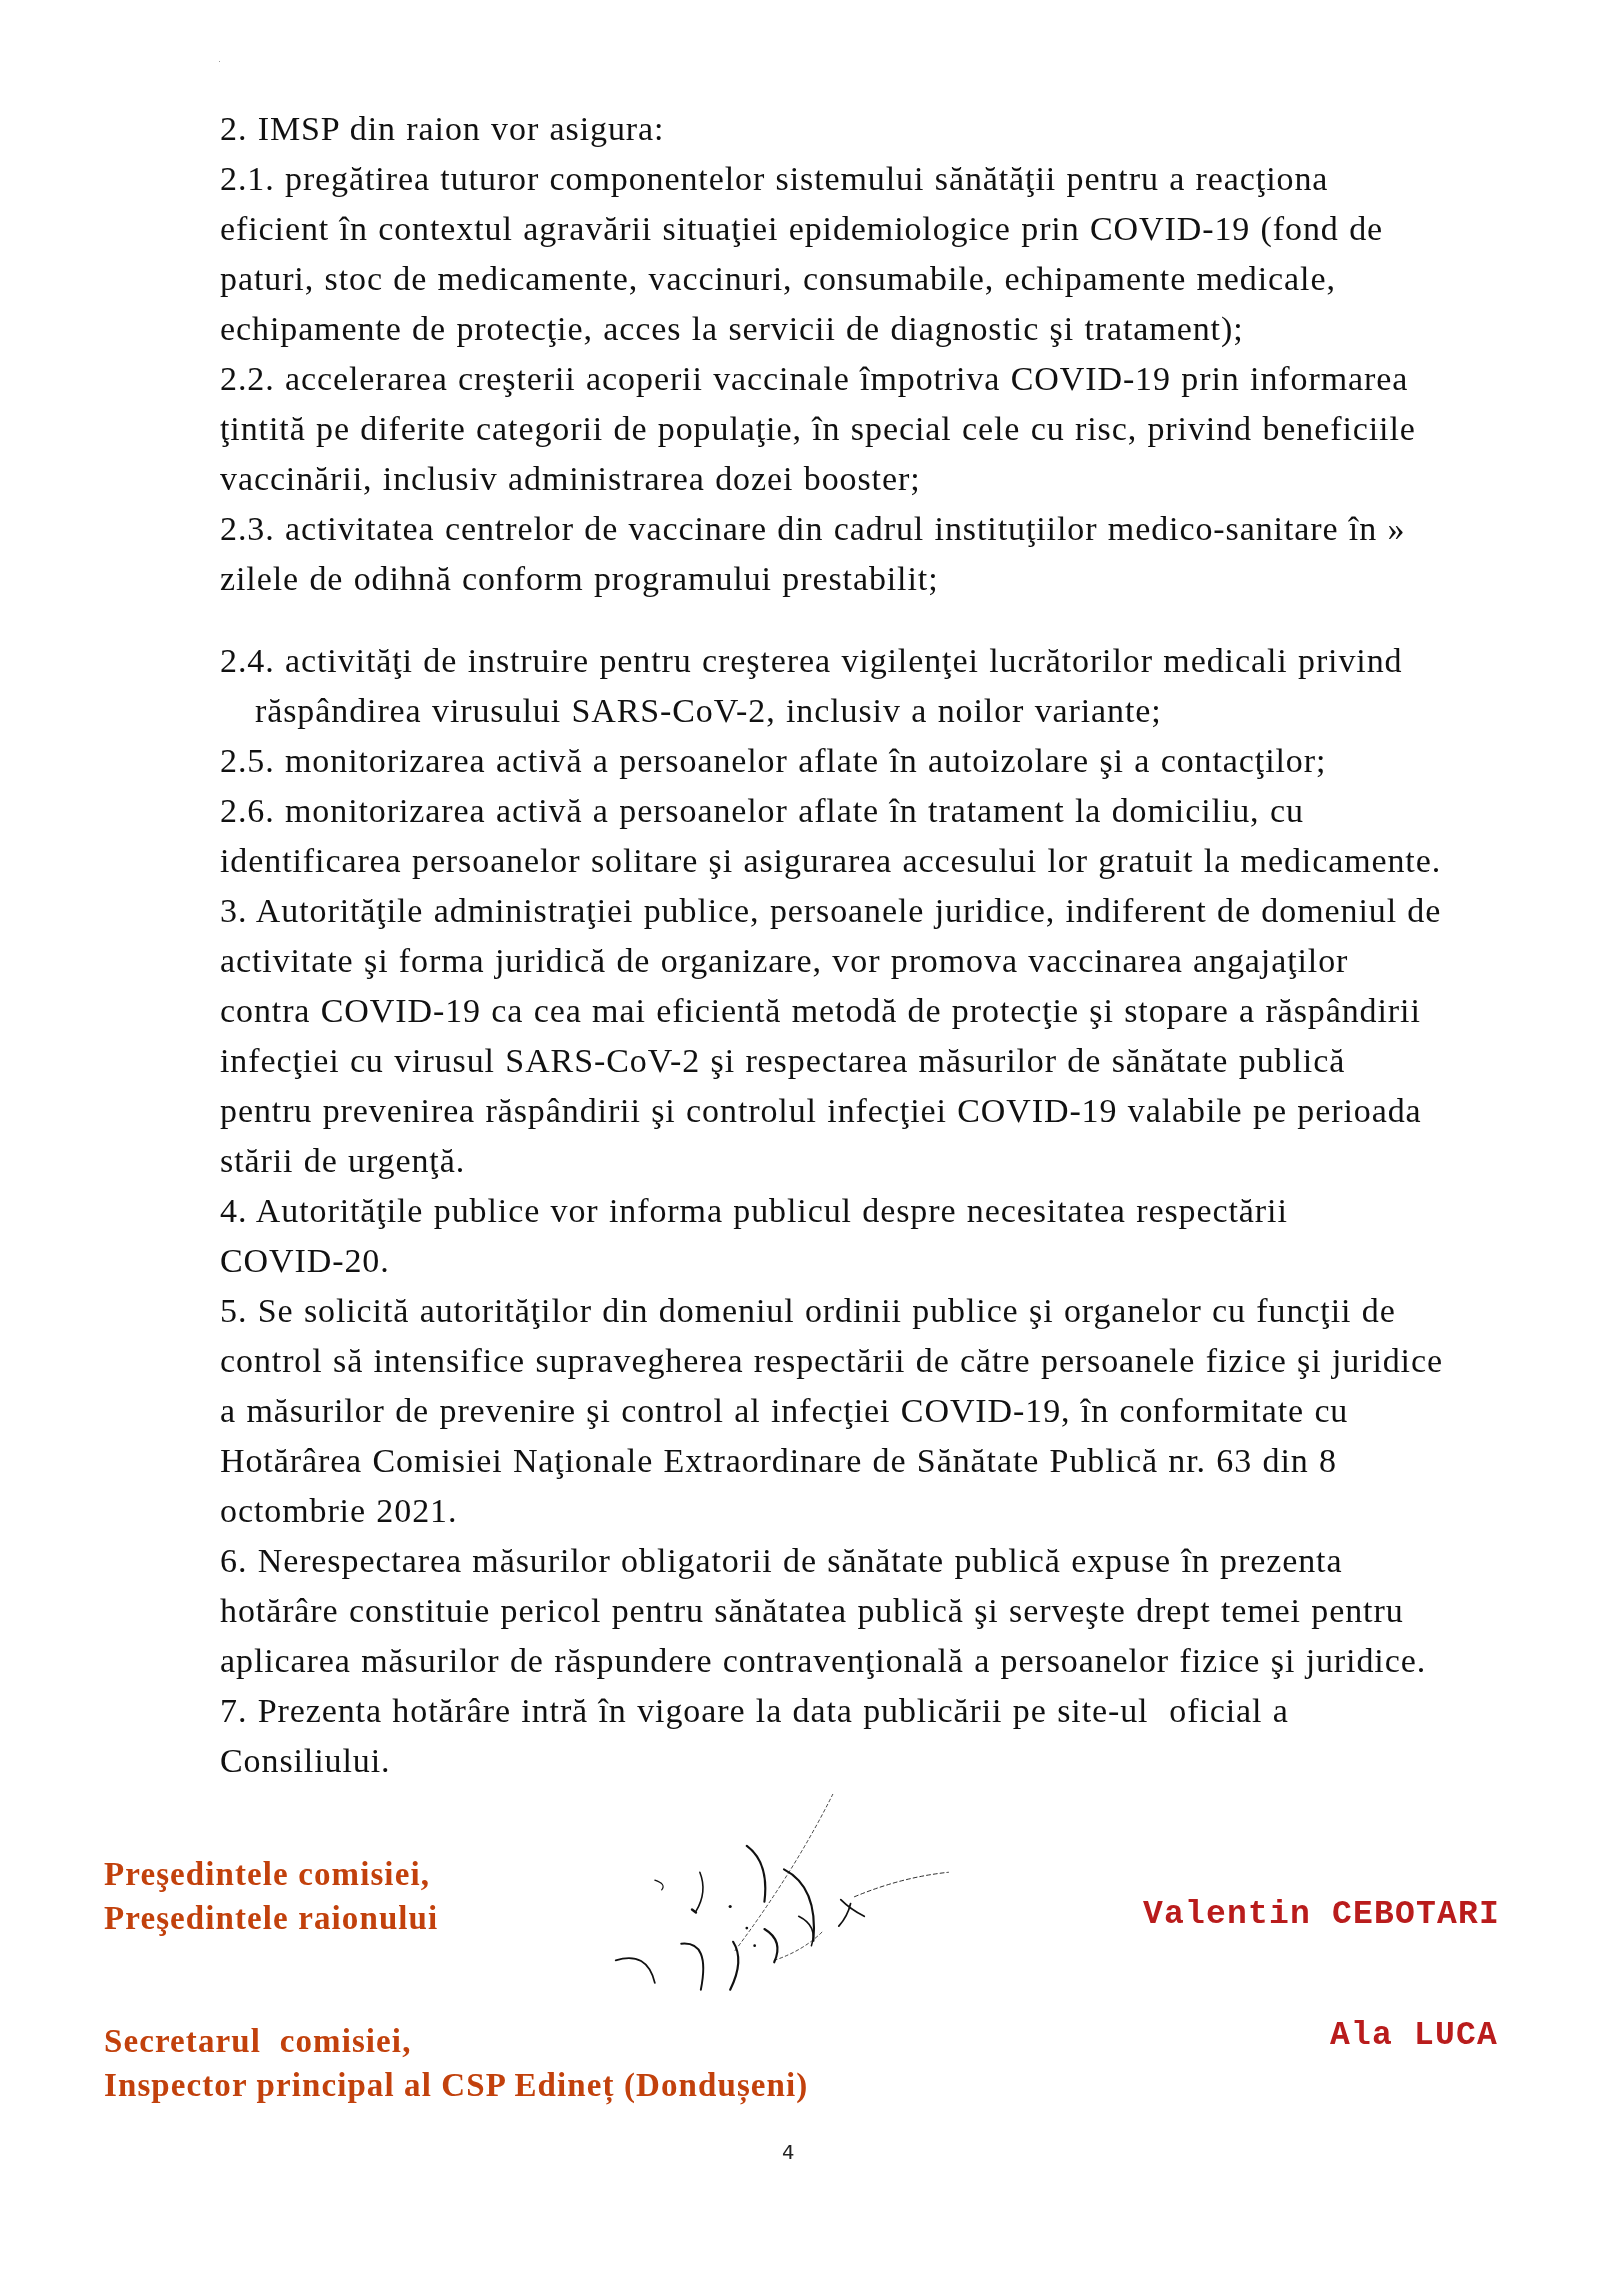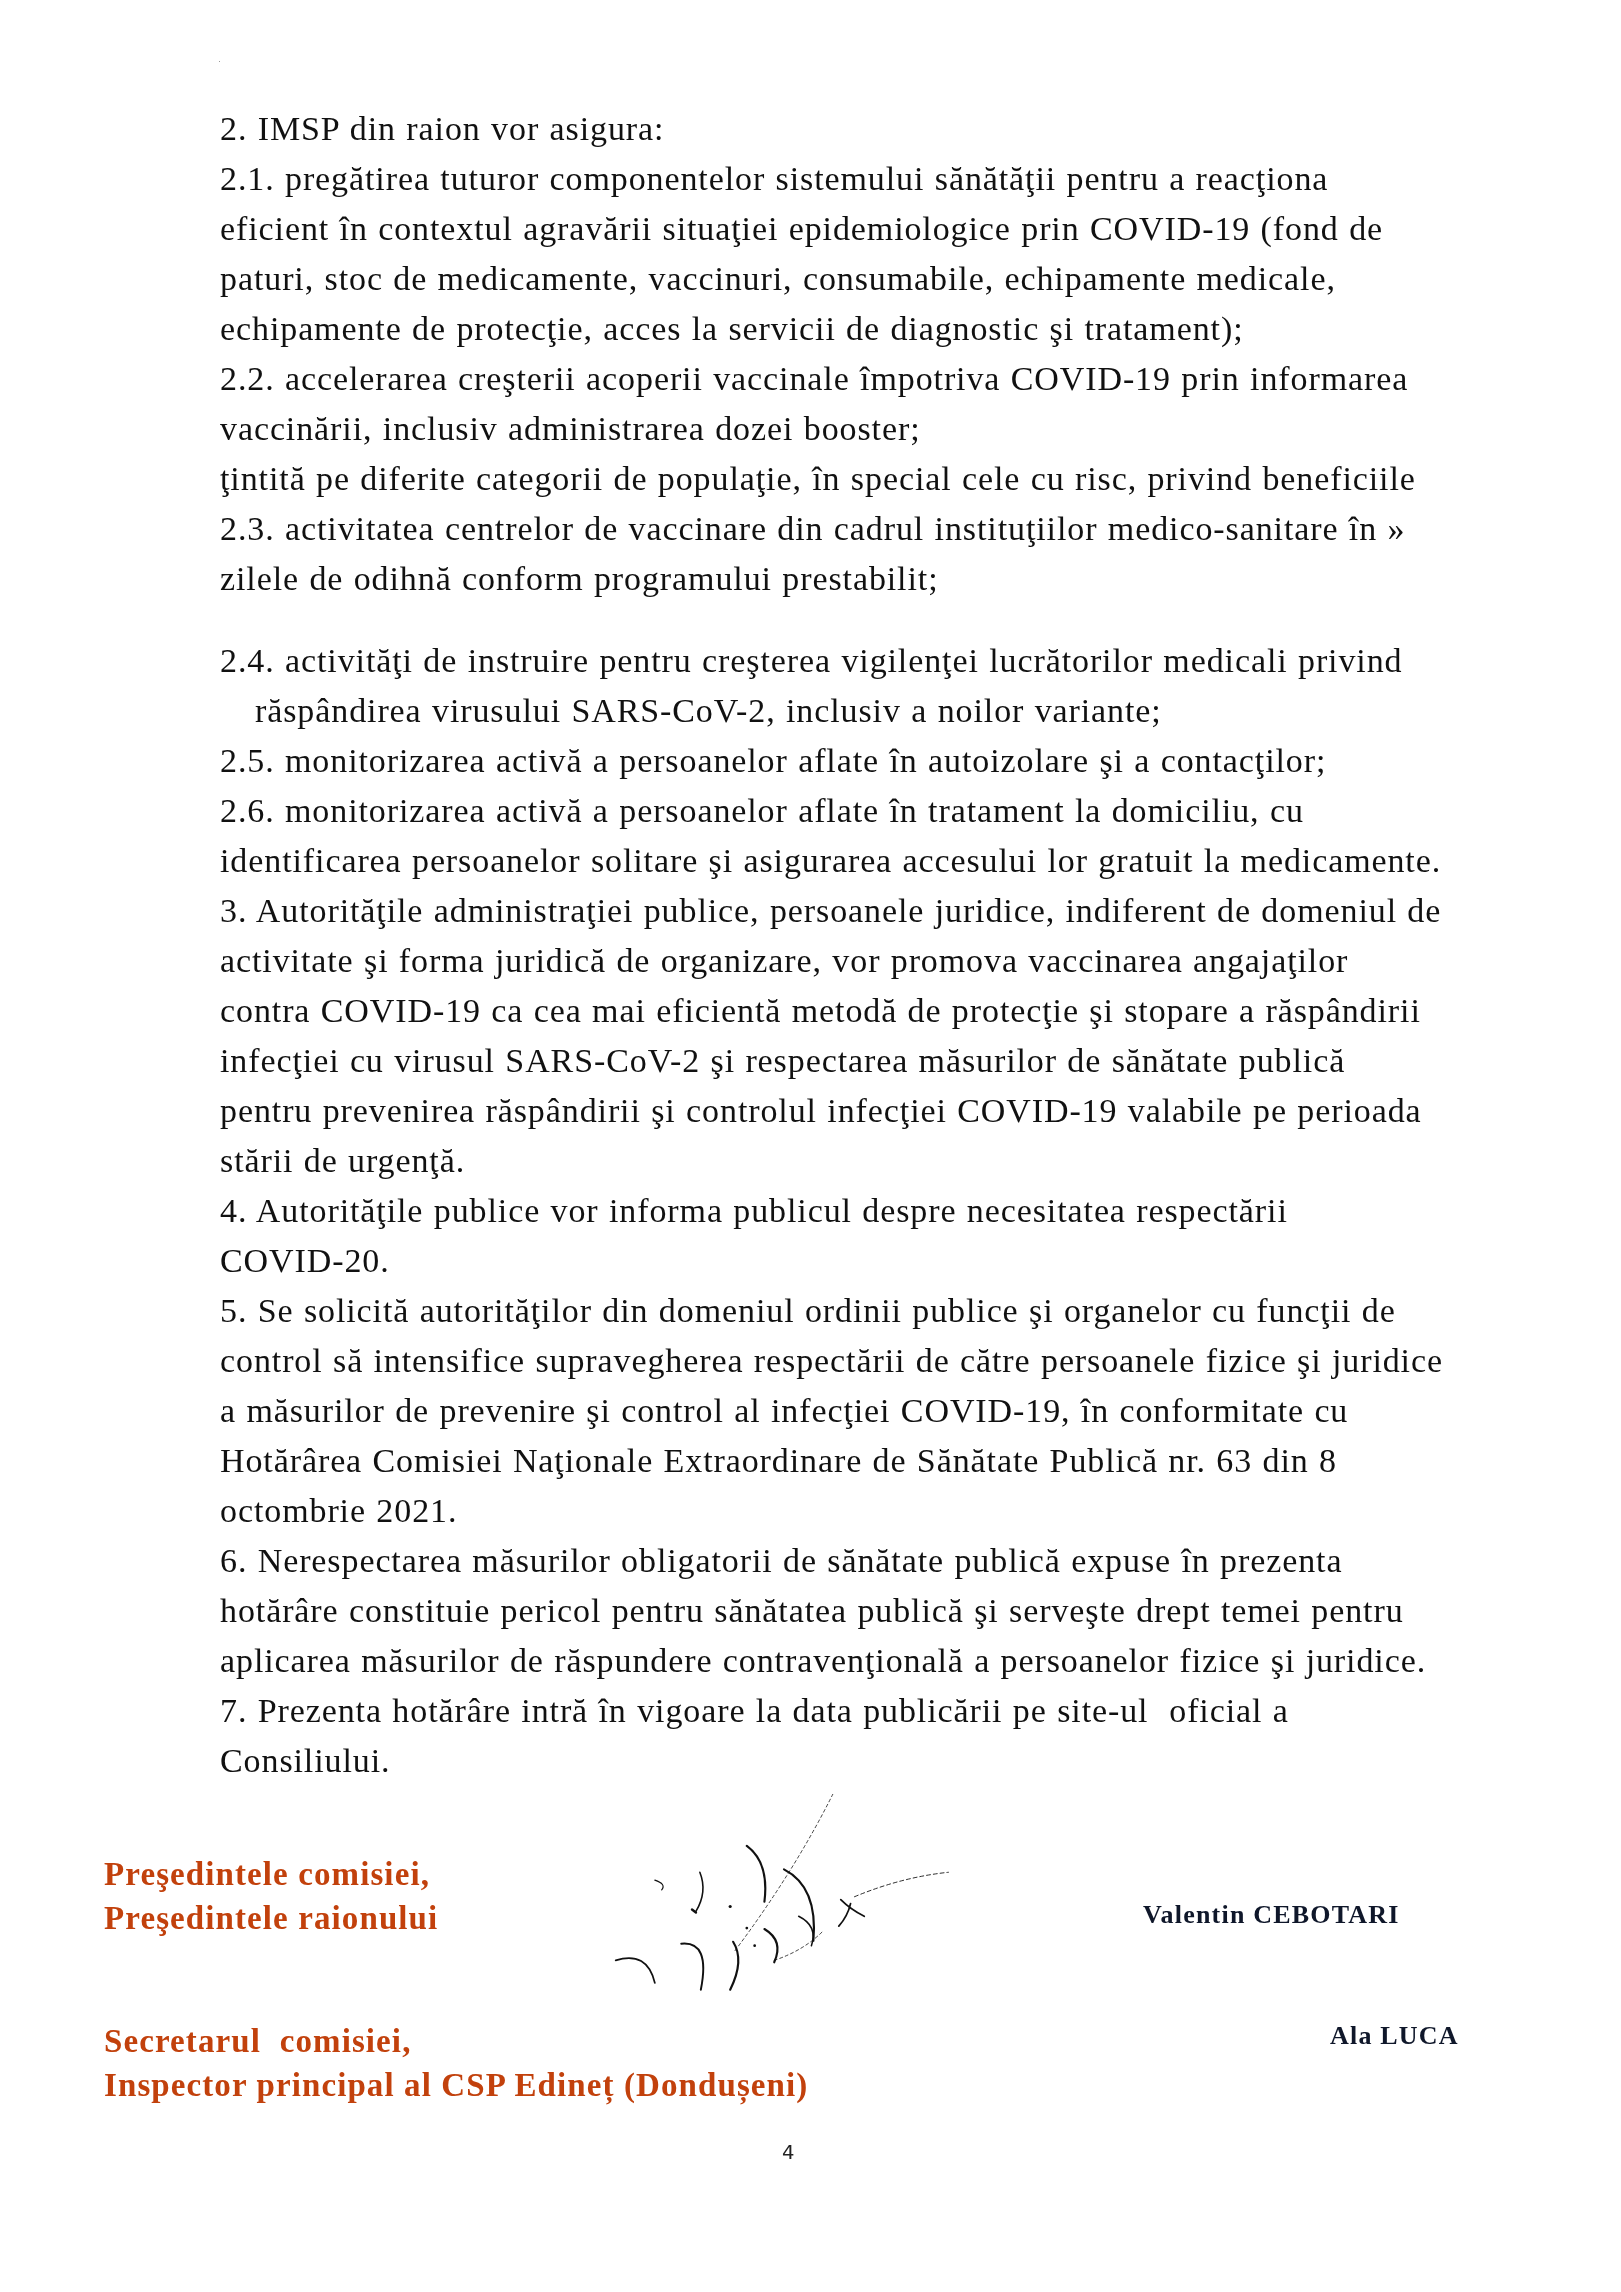--- a/index.html
+++ b/index.html
@@ -12,22 +12,22 @@
   }
   .body-text .line { white-space: nowrap; height: 50px; }
   .sig-left {
     position: absolute; left: 76px;
     font-family: "Liberation Serif", serif; font-weight: bold; font-size: 33px;
     line-height: 44px; color: #c2410c; letter-spacing: 1.1px; white-space: nowrap; margin-left: 28px;
   }
   .sig-left.a { top: 1852px; }
   .sig-left.b { top: 2019px; }
   .sig-name {
-    position: absolute; font-family: Liberation Serif, serif; font-weight: bold;
-    font-size: 26px; line-height: 44px; color: #0f172a; letter-spacing: 1.2px; white-space: nowrap;
+    position: absolute; font-family: Liberation Mono, monospace; font-weight: bold;
+    font-size: 33px; line-height: 44px; color: #b91c1c; letter-spacing: 1.2px; white-space: nowrap;
   }
   .sig-name.cebotari { left: 1143px; top: 1893px; }
   .sig-name.luca { left: 1330px; top: 2014px; }
   .signature { position: absolute; left: 588px; top: 1794px; width: 392px; height: 274px; }
   .page-number {
     position: absolute; left: 782px; top: 2141px;
     font-family: "DejaVu Sans", sans-serif; font-size: 19.6px; color: #222222;
   }
   .scan-dot { position: absolute; left: 219px; top: 61px; width: 1px; height: 1px; background: #999; }
 </style>
@@ -37,22 +37,22 @@
 <div class="page">
   <div class="scan-dot"></div>
 
   <div class="body-text" id="body-text">
     <div class="line" style="white-space: pre;">2. IMSP din raion vor asigura:</div>
     <div class="line" style="white-space: pre;">2.1. pregătirea tuturor componentelor sistemului sănătăţii pentru a reacţiona</div>
     <div class="line" style="white-space: pre;">eficient în contextul agravării situaţiei epidemiologice prin COVID-19 (fond de</div>
     <div class="line" style="white-space: pre;">paturi, stoc de medicamente, vaccinuri, consumabile, echipamente medicale,</div>
     <div class="line" style="white-space: pre;">echipamente de protecţie, acces la servicii de diagnostic şi tratament);</div>
     <div class="line" style="white-space: pre;">2.2. accelerarea creşterii acoperii vaccinale împotriva COVID-19 prin informarea</div>
+    <div class="line" style="white-space: pre;">ţintită pe diferite categorii de populaţie, în special cele cu risc, privind beneficiile</div>
     <div class="line" style="white-space: pre;">vaccinării, inclusiv administrarea dozei booster;</div>
-    <div class="line" style="white-space: pre;">ţintită pe diferite categorii de populaţie, în special cele cu risc, privind beneficiile</div>
     <div class="line" style="white-space: pre;">2.3. activitatea centrelor de vaccinare din cadrul instituţiilor medico-sanitare în »</div>
     <div class="line" style="white-space: pre;">zilele de odihnă conform programului prestabilit;</div>
     <div class="line" style="white-space: pre; margin-top: 32px;">2.4. activităţi de instruire pentru creşterea vigilenţei lucrătorilor medicali privind</div>
     <div class="line" style="white-space: pre; margin-left: 35px;">răspândirea virusului SARS-CoV-2, inclusiv a noilor variante;</div>
     <div class="line" style="white-space: pre;">2.5. monitorizarea activă a persoanelor aflate în autoizolare şi a contacţilor;</div>
     <div class="line" style="white-space: pre;">2.6. monitorizarea activă a persoanelor aflate în tratament la domiciliu, cu</div>
     <div class="line" style="white-space: pre;">identificarea persoanelor solitare şi asigurarea accesului lor gratuit la medicamente.</div>
     <div class="line" style="white-space: pre;">3. Autorităţile administraţiei publice, persoanele juridice, indiferent de domeniul de</div>
     <div class="line" style="white-space: pre;">activitate şi forma juridică de organizare, vor promova vaccinarea angajaţilor</div>
     <div class="line" style="white-space: pre;">contra COVID-19 ca cea mai eficientă metodă de protecţie şi stopare a răspândirii</div>

